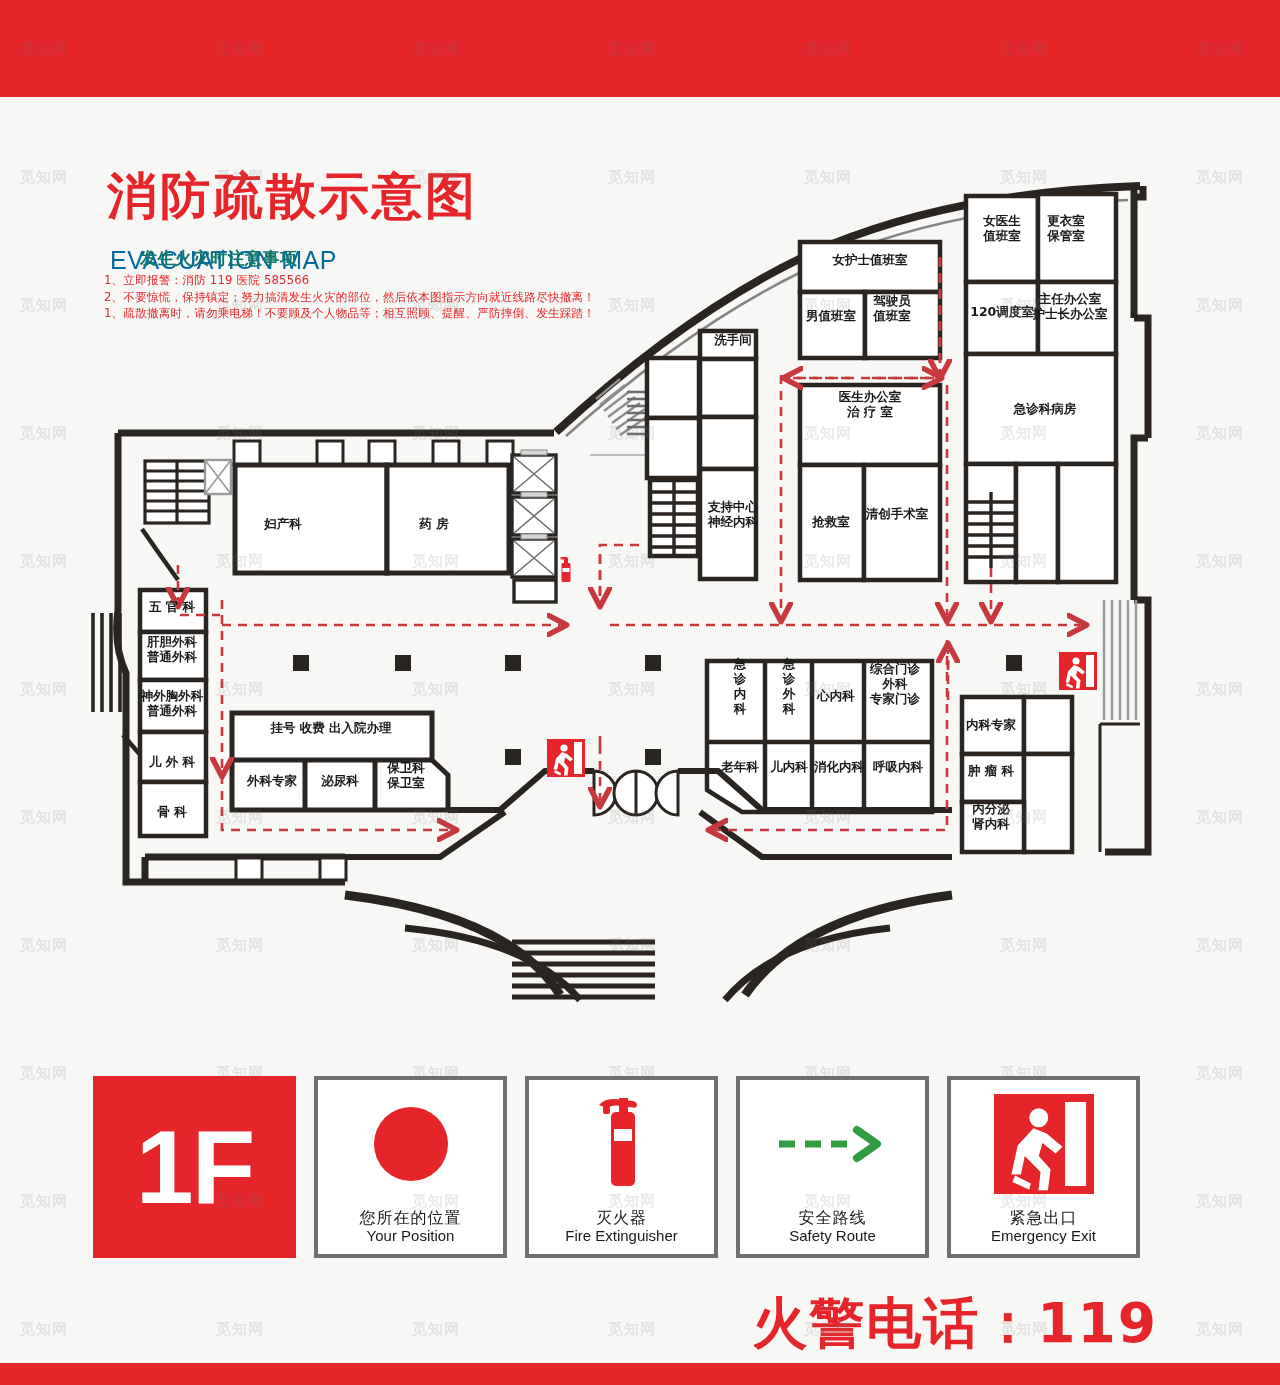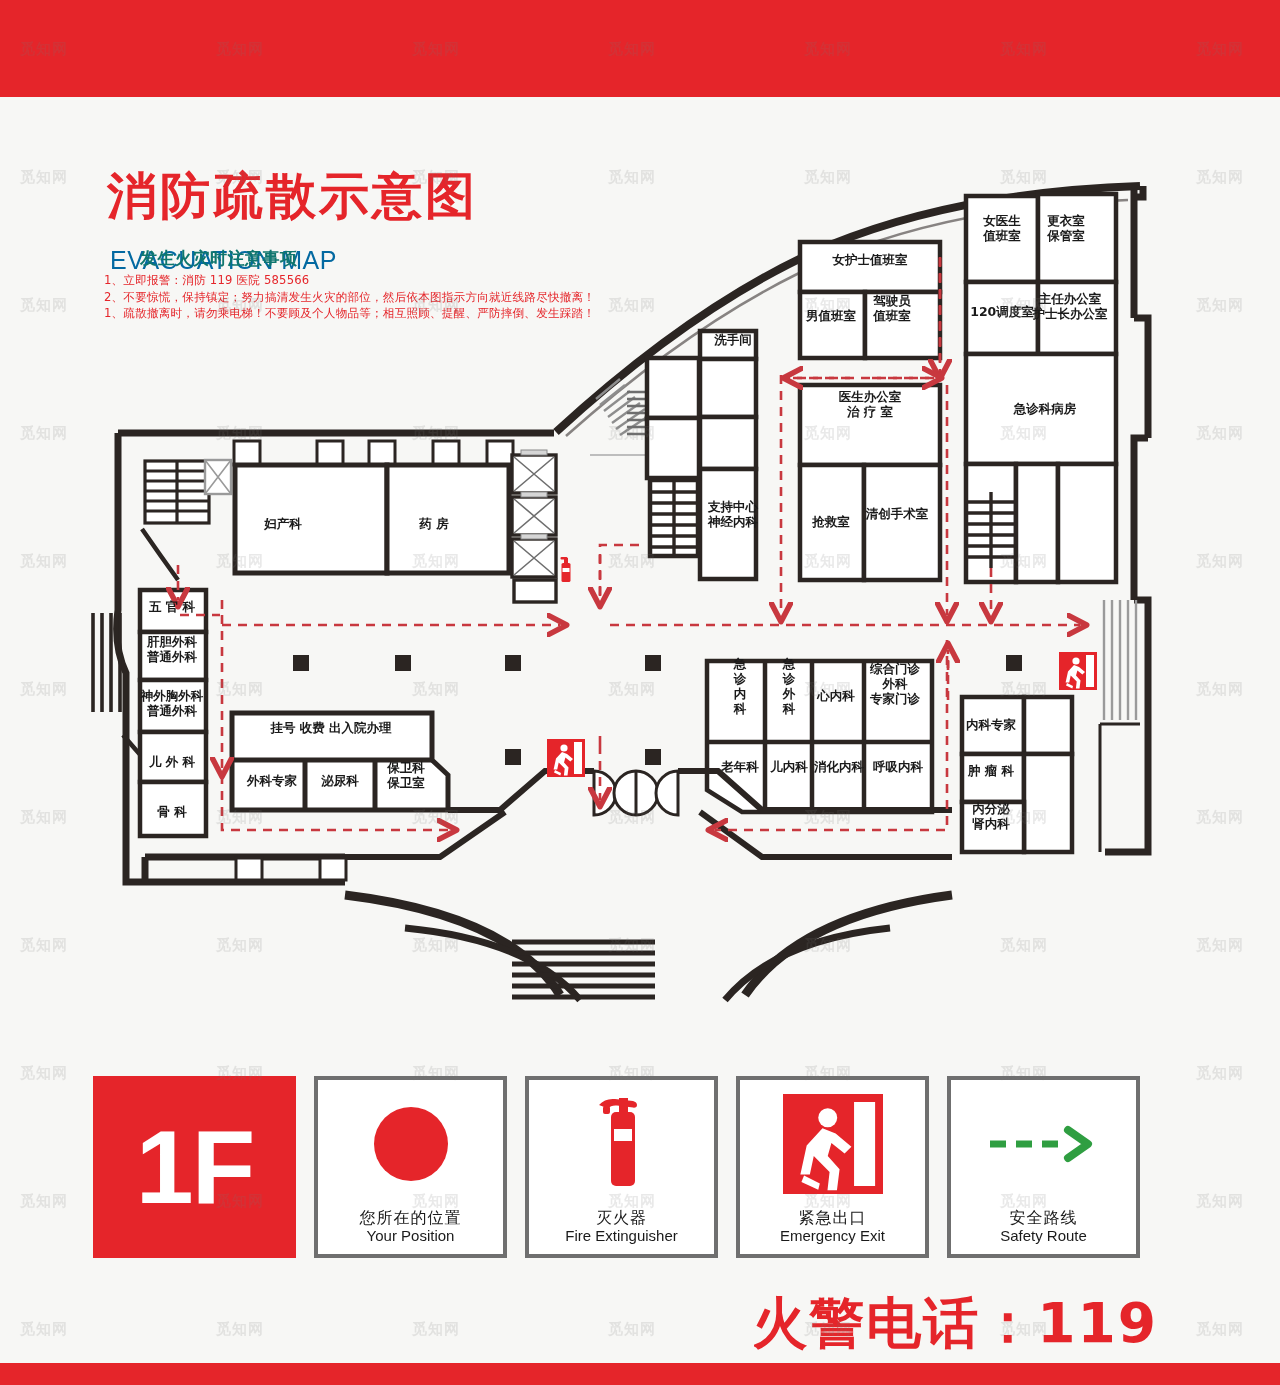--- a/index.html
+++ b/index.html
@@ -474,45 +474,45 @@
           <rect x="22" y="16" width="24" height="74" rx="5" fill="#e5252a"></rect>
           <rect x="25" y="33" width="18" height="12" fill="#fff"></rect>
         </svg>
       </div>
       <div class="legend-cn">灭火器</div>
       <div class="legend-en">Fire Extinguisher</div>
     </div>
 
     <div class="legend-cell">
       <div class="legend-icon-wrap">
-        <svg width="100" height="100" viewBox="0 0 38 38">
-          <rect x="0" y="0" width="38" height="38" fill="#e5252a"></rect>
-          <path d="M27 3 h8 v32 h-8 z" fill="#fff"></path>
-          <circle cx="17" cy="9" r="3.6" fill="#fff"></circle>
-          <path d="M15 13 l5 2 l6 5 l-2.6 2.6 l-5-4 l-1.4 5 l4.5 5 l-1 8 h-3.6 l0.8 -7 l-6 -6 l-1.5 7 h-3.6 l2.4 -11 z" fill="#fff"></path>
-          <path d="M8 31 l6 3 l-0.6 2.4 l-6.4 -3 z" fill="#fff"></path>
-        </svg>
-      </div>
-      <div class="legend-cn">紧急出口</div>
-      <div class="legend-en">Emergency Exit</div>
-    </div>
-
-    <div class="legend-cell">
-      <div class="legend-icon-wrap">
         <svg width="120" height="40" viewBox="0 0 120 40">
           <g stroke="#2f9e41" stroke-width="7" stroke-linecap="butt">
             <path d="M6 20 L22 20"></path>
               <path d="M32 20 L48 20"></path>
               <path d="M58 20 L74 20"></path>
           </g>
           <path d="M84 6 L104 20 L84 34" fill="none" stroke="#2f9e41" stroke-width="8" stroke-linecap="round" stroke-linejoin="round"></path>
         </svg>
       </div>
       <div class="legend-cn">安全路线</div>
       <div class="legend-en">Safety Route</div>
+    </div>
+
+    <div class="legend-cell">
+      <div class="legend-icon-wrap">
+        <svg width="100" height="100" viewBox="0 0 38 38">
+          <rect x="0" y="0" width="38" height="38" fill="#e5252a"></rect>
+          <path d="M27 3 h8 v32 h-8 z" fill="#fff"></path>
+          <circle cx="17" cy="9" r="3.6" fill="#fff"></circle>
+          <path d="M15 13 l5 2 l6 5 l-2.6 2.6 l-5-4 l-1.4 5 l4.5 5 l-1 8 h-3.6 l0.8 -7 l-6 -6 l-1.5 7 h-3.6 l2.4 -11 z" fill="#fff"></path>
+          <path d="M8 31 l6 3 l-0.6 2.4 l-6.4 -3 z" fill="#fff"></path>
+        </svg>
+      </div>
+      <div class="legend-cn">紧急出口</div>
+      <div class="legend-en">Emergency Exit</div>
     </div>
 
   </div>
 
   <div class="fire-phone">火警电话：119</div>
   <div class="footer-bar"></div>
 
   <div id="wm-layer">
       <div class="wm" style="left: 20px; top: 40px;">觅知网</div>
       <div class="wm" style="left: 216px; top: 40px;">觅知网</div>

